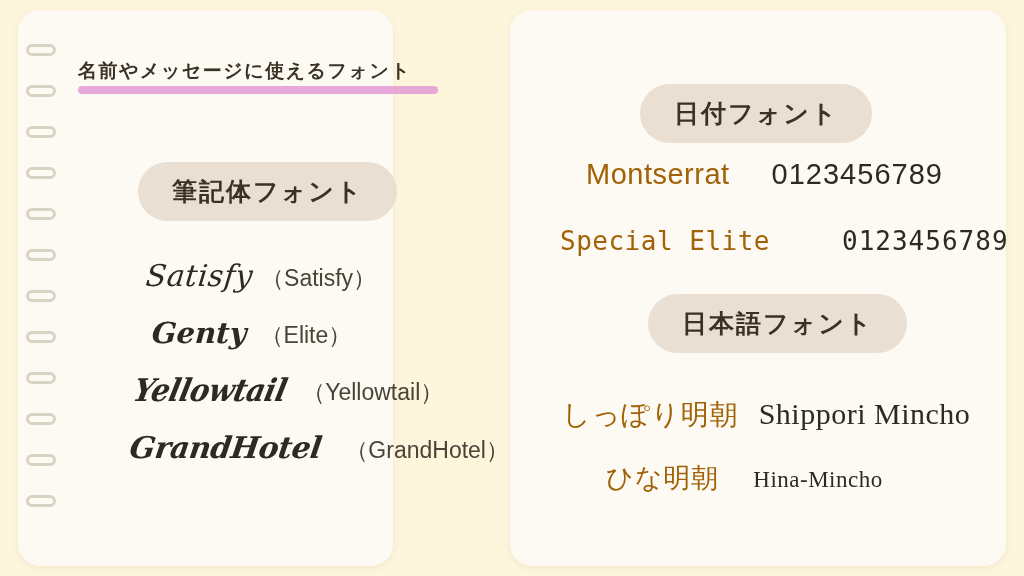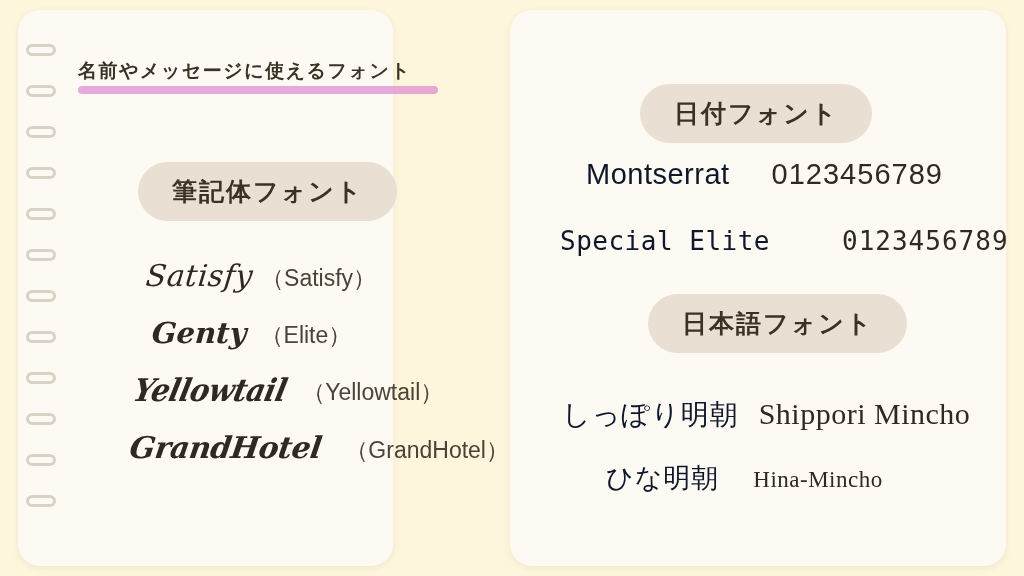--- a/index.html
+++ b/index.html
@@ -185,21 +185,21 @@
     left: 138px;
   }
 
   .spec-row {
     position: absolute;
     display: flex;
     align-items: baseline;
     white-space: nowrap;
   }
   .spec-name {
-    color: #0f172a;
+    color: #a16207;
   }
   .spec-digits {
     color: #2e2a22;
   }
 
   .montserrat-row { top: 148px; left: 76px; }
   .montserrat-row .spec-name   { font-family: "Liberation Sans", sans-serif; font-size: 29px; letter-spacing: 0.5px; }
   .montserrat-row .spec-digits { font-family: "Liberation Sans", sans-serif; font-size: 29px; letter-spacing: 1px; margin-left: 42px; }
 
   .elite-row { top: 216px; left: 50px; gap: 34px; }

